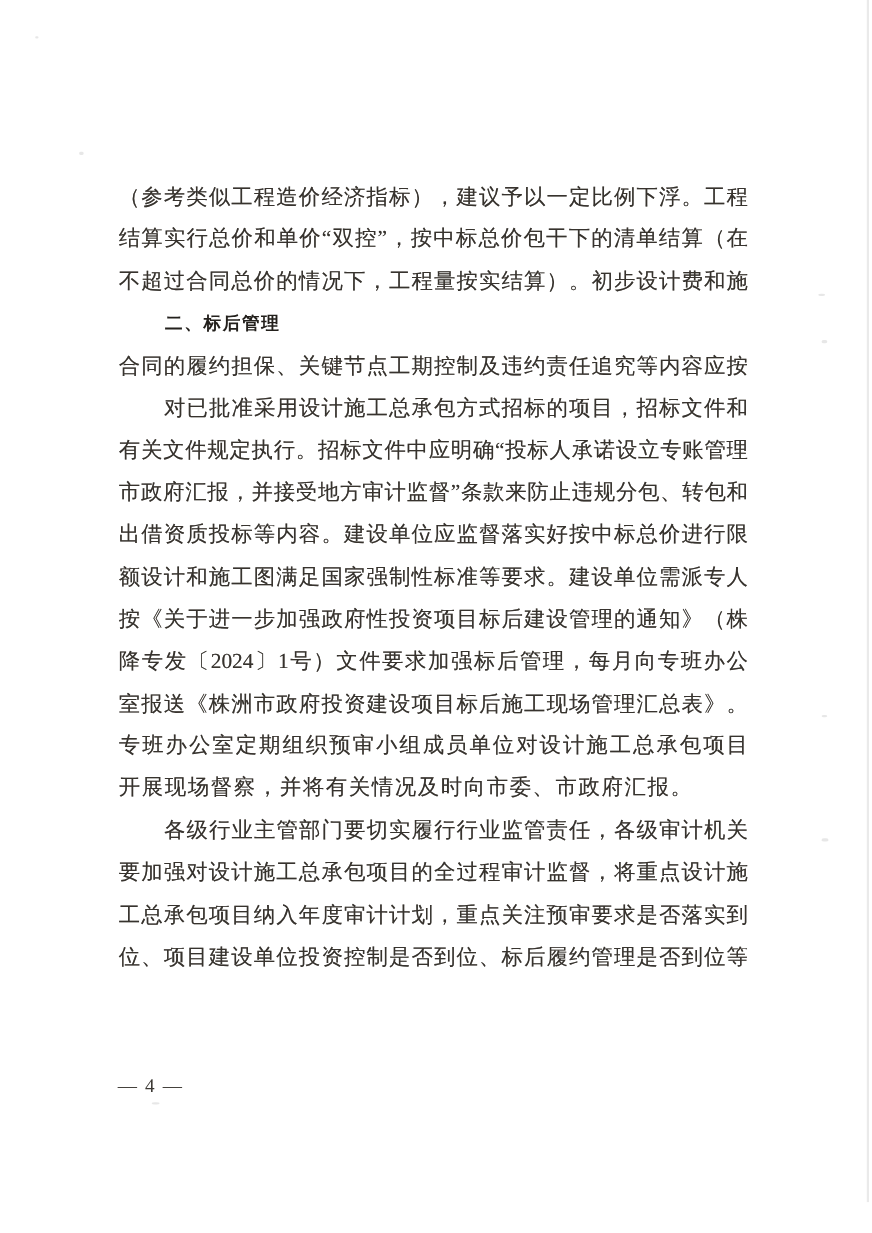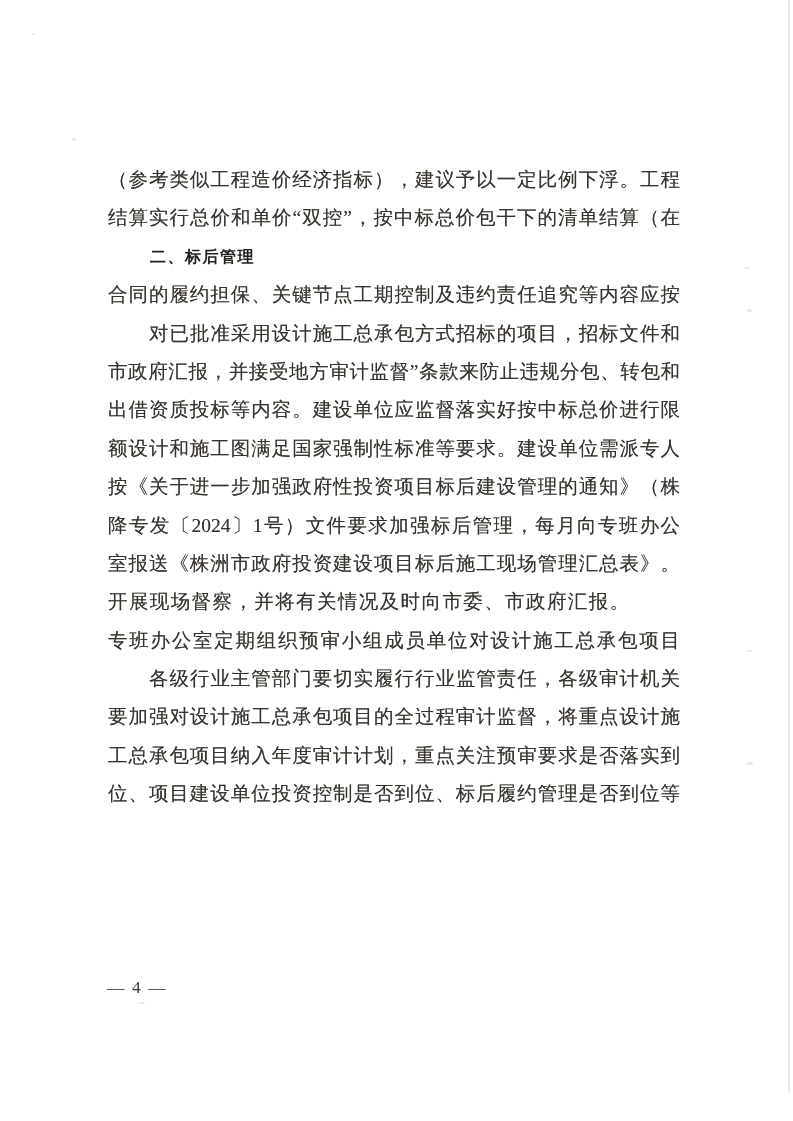--- a/index.html
+++ b/index.html
@@ -71,31 +71,33 @@
   .s7{left:138px;top:1002px;width:7px;height:2px;}
 </style>
 </head>
 <body>
 
 <div class="page">
 
   <div class="text-block">
     <div class="line">（参考类似工程造价经济指标），建议予以一定比例下浮。工程</div>
     <div class="line">结算实行总价和单价“双控”，按中标总价包干下的清单结算（在</div>
+    <div class="line">不超过合同总价的情况下，工程量按实结算）。初步设计费和施</div>
     <div class="line heading">二、标后管理</div>
     <div class="line">合同的履约担保、关键节点工期控制及违约责任追究等内容应按</div>
     <div class="line indent">对已批准采用设计施工总承包方式招标的项目，招标文件和</div>
+    <div class="line">有关文件规定执行。招标文件中应明确“投标人承诺设立专账管理</div>
     <div class="line">市政府汇报，并接受地方审计监督”条款来防止违规分包、转包和</div>
     <div class="line">出借资质投标等内容。建设单位应监督落实好按中标总价进行限</div>
     <div class="line">额设计和施工图满足国家强制性标准等要求。建设单位需派专人</div>
     <div class="line">按《关于进一步加强政府性投资项目标后建设管理的通知》（株</div>
     <div class="line">降专发〔2024〕1号）文件要求加强标后管理，每月向专班办公</div>
     <div class="line">室报送《株洲市政府投资建设项目标后施工现场管理汇总表》。</div>
+    <div class="line">专班办公室定期组织预审小组成员单位对设计施工总承包项目</div>
     <div class="line end">开展现场督察，并将有关情况及时向市委、市政府汇报。</div>
-    <div class="line">专班办公室定期组织预审小组成员单位对设计施工总承包项目</div>
     <div class="line indent">各级行业主管部门要切实履行行业监管责任，各级审计机关</div>
     <div class="line">要加强对设计施工总承包项目的全过程审计监督，将重点设计施</div>
     <div class="line">工总承包项目纳入年度审计计划，重点关注预审要求是否落实到</div>
     <div class="line">位、项目建设单位投资控制是否到位、标后履约管理是否到位等</div>
   </div>
 
   <div class="page-number">— 4 —</div>
 
   <div class="edge-line"></div>
   <div class="speck s1"></div>

